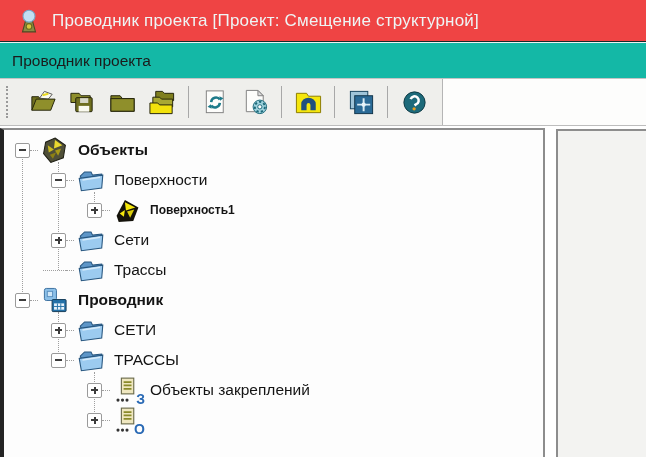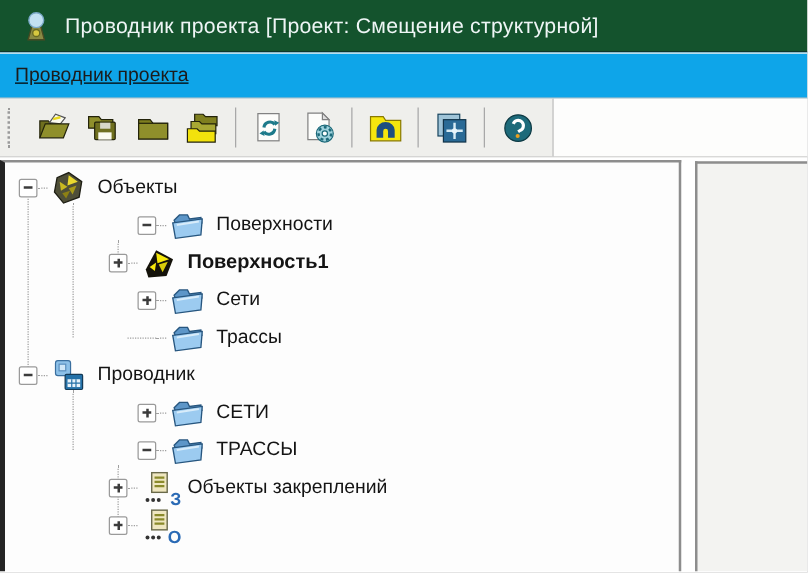--- a/index.html
+++ b/index.html
@@ -3,29 +3,29 @@
 <meta charset="utf-8">
 <style>
   html,body{margin:0;padding:0;background:#d0d0d0;}
   .window{
     width:646px;height:458px;overflow:hidden;position:relative;
     background:#ffffff;font-family:"Liberation Sans",sans-serif;
     -webkit-font-smoothing:antialiased;
   }
   
   .titlebar{
-    height:42px;background:#14532d;display:flex;align-items:center;
+    height:42px;background:#ef4444;display:flex;align-items:center;
     padding:0 10px;box-sizing:border-box;border-bottom:1px solid #0d2e2e;
   }
   .titlebar .app-ic{width:26px;height:26px;margin:0 10px 0 6px;flex:0 0 auto;}
   .titlebar .ttl{color:#eef5f5;font-size:17px;letter-spacing:.2px;white-space:nowrap;}
   
   .menubar{
-    height:37px;background:#0ea5e9;border-bottom:1px solid #c4c4c4;
-    display:flex;align-items:center;box-sizing:border-box;border-top:1px solid #f0f0f0;text-decoration:underline;
+    height:37px;background:#14b8a6;border-bottom:1px solid #c4c4c4;
+    display:flex;align-items:center;box-sizing:border-box;border-top:1px solid #f0f0f0;
   }
   .menu-item{
     padding:0 10px 0 12px;font-size:15.5px;color:#1b1b1b;height:100%;
     display:flex;align-items:center;cursor:default;
   }
   
   .toolbar{height:47px;display:flex;box-sizing:border-box;border-bottom:1px solid #bdbdbd;background:#fdfdfc;}
   .tb-icons{
     display:flex;align-items:center;background:#efefec;
     border-right:1px solid #b5b5b5;padding:3px 10px 3px 4px;gap:4px;
@@ -48,22 +48,22 @@
   }
   .right-panel{
     position:absolute;left:556px;top:3px;right:0;bottom:0;
     background:#f3f3f1;box-sizing:border-box;
     border-left:2px solid #8d8d8d;border-top:2px solid #8d8d8d;
   }
   
   .tree{position:relative;padding-top:5px;}
   .vline{position:absolute;width:0;border-left:1px dotted #9f9f9f;}
   .row{height:30px;display:flex;align-items:center;position:relative;}
-  .row.lvl0{padding-left:11px;}
-  .row.lvl1{padding-left:74px;margin-left:32px;}
+  .row.lvl0{padding-left:11px;font-weight:bold;}
+  .row.lvl1{padding-left:47px;}
   .row.lvl2{padding-left:83px;}
   .exp{
     width:15px;height:15px;box-sizing:border-box;border:1px solid #9a9a9a;border-radius:2px;
     background:#ffffff;position:relative;flex:0 0 auto;cursor:pointer;
   }
   .exp::before{
     content:"";position:absolute;left:3px;right:3px;top:50%;margin-top:-1px;
     height:2px;background:#3c3c3c;
   }
   .exp.plus::after{
@@ -76,21 +76,21 @@
     background:transparent;border-top:1px dotted #9f9f9f;
   }
   .stub{width:8px;height:0;border-top:1px dotted #9f9f9f;flex:0 0 auto;}
   .ticon{width:30px;height:27px;margin:0 3px 0 2px;position:relative;flex:0 0 auto;}
   .ticon svg{width:100%;height:100%;}
   .ticon .badge{
     position:absolute;right:-3px;bottom:-2px;font-size:14px;font-weight:bold;
     color:#2a6ab5;line-height:1;font-family:"Liberation Sans",sans-serif;
   }
   .lbl{font-size:15.5px;color:#141414;margin-left:5px;white-space:nowrap;}
-  .row.bold .lbl{font-weight:bold;font-size:16px;}
+  .row.bold .lbl{font-weight:bold;font-size:12px;}
 </style>
 </head>
 <body>
 
 <svg style="position:absolute;width:0;height:0" aria-hidden="true">
   <defs>
     <symbol id="sym-app" viewBox="0 0 24 24">
       <path d="M6 22 L9 11 L15 11 L18 22 Z" fill="#8a8a44" stroke="#4a4a22"></path>
       <circle cx="12" cy="7.5" r="5.5" fill="#c2e0f2" stroke="#7aa8c8"></circle>
       <circle cx="12" cy="17" r="2.6" fill="#d8c840" stroke="#6a6a22"></circle>

